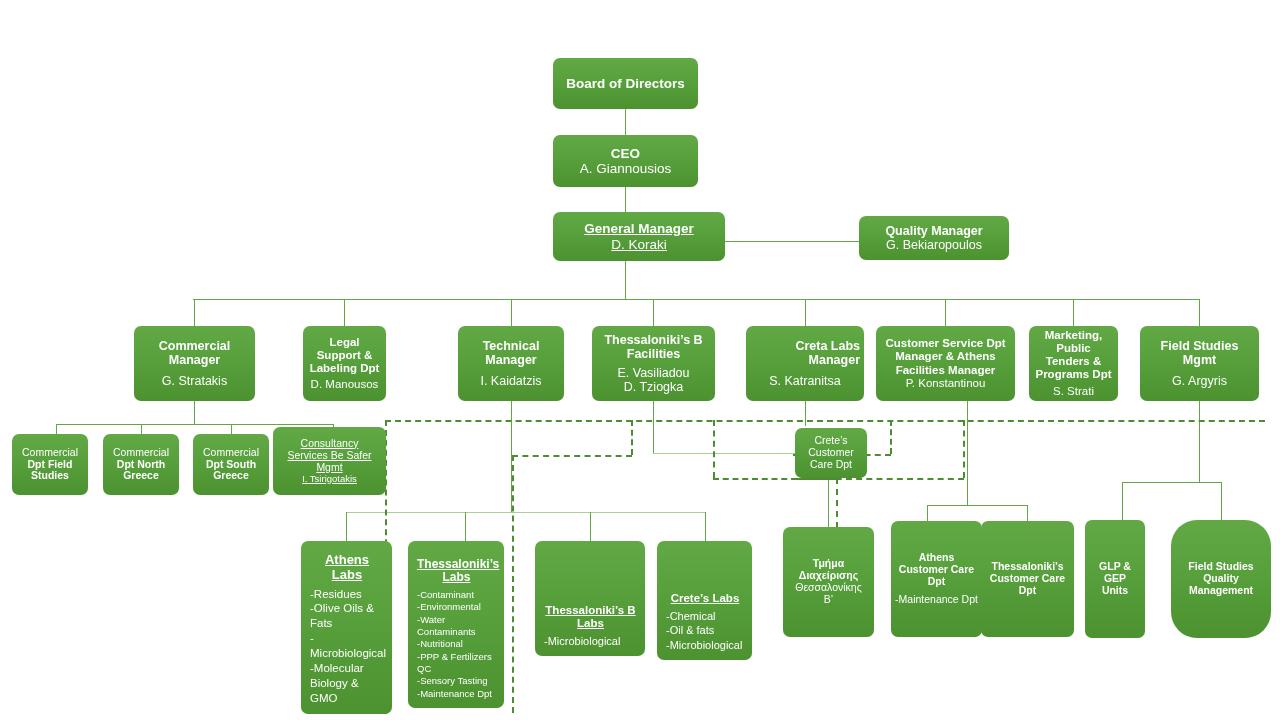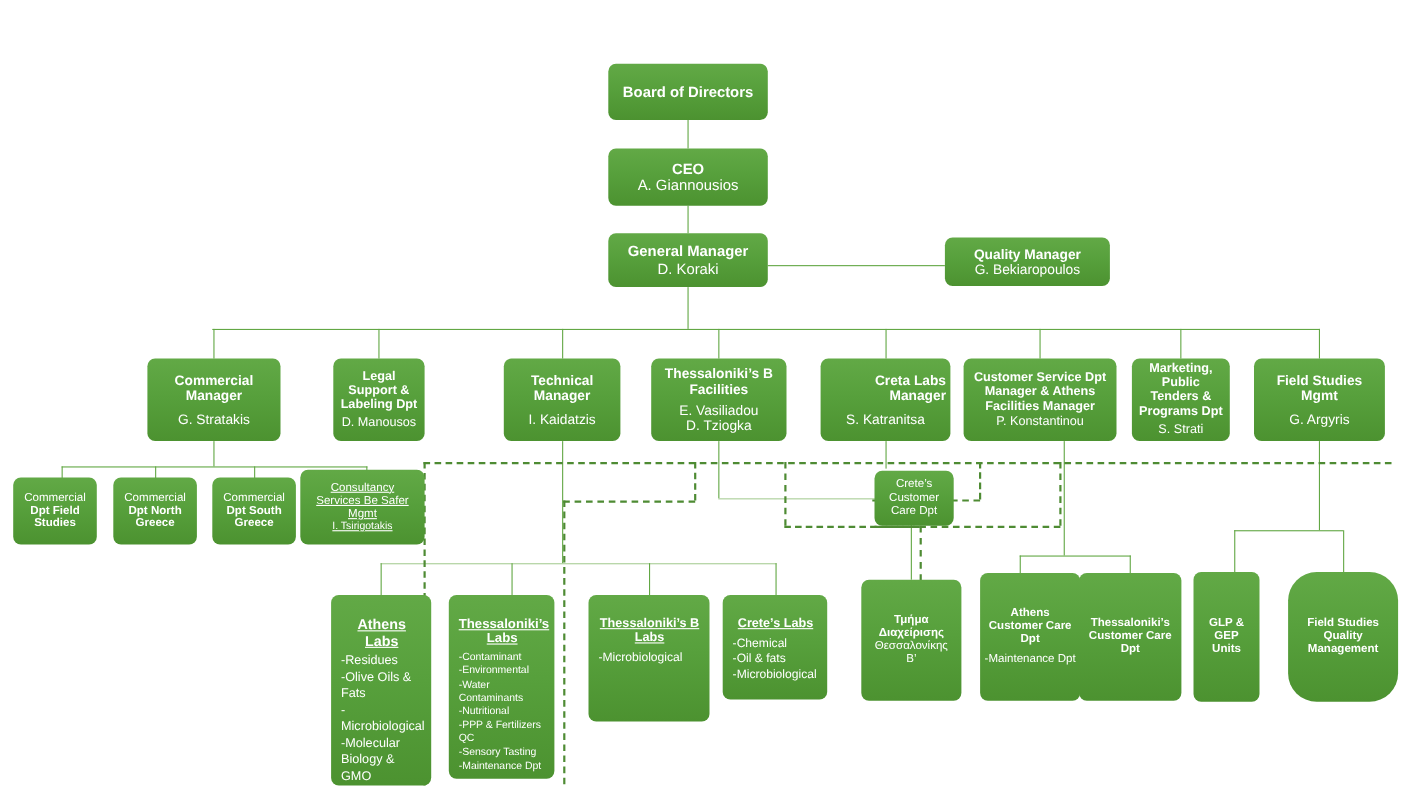--- a/index.html
+++ b/index.html
@@ -41,24 +41,24 @@
 
   
   .lvl1{font-size:13.5px;}
   .lvl2{font-size:12.5px;}
   .lvl2s{font-size:11.5px;}
   .small{font-size:10.5px;}
   .tiny{font-size:9.5px;}
 
   
   .listbox{
-    justify-content:flex-start;
+    justify-content:flex-end;
     align-items:stretch;
     text-align:left;
-    padding:20px 8px 8px 9px;
+    padding:0 8px 8px 9px;
   }
   .listbox .hdr{
     font-weight:bold;
     text-decoration:underline;
     text-align:center;
     margin-bottom:4px;
     line-height:1.12;
   }
   .listbox .li{line-height:1.3;}
   .lb-big .hdr{font-size:13px;}
@@ -133,21 +133,21 @@
 
   <div class="node lvl1" style="left:553px;top:58px;width:145px;height:51px;">
     <span class="ttl">Board of Directors</span>
   </div>
 
   <div class="node lvl1" style="left:553px;top:135px;width:145px;height:52px;">
     <span class="ttl">CEO</span>
     <span class="sub">A. Giannousios</span>
   </div>
 
-  <div class="node lvl1" style="left:553px;top:212px;width:145px;height:49px;">
+  <div class="node lvl1" style="left:553px;top:212px;width:172px;height:49px;text-decoration:underline;">
     <span class="ttl">General Manager</span>
     <span class="sub">D. Koraki</span>
   </div>
 
   <div class="node lvl2" style="left:859px;top:216px;width:150px;height:44px;">
     <span class="ttl">Quality Manager</span>
     <span class="sub">G. Bekiaropoulos</span>
   </div>
 
   <div class="node lvl2" style="left:134px;top:326px;width:121px;height:75px;">
@@ -239,21 +239,21 @@
     <div class="li">-PPP &amp; Fertilizers QC</div>
     <div class="li">-Sensory Tasting</div>
     <div class="li">-Maintenance Dpt</div>
   </div>
 
   <div class="node listbox lb-sm" style="left:535px;top:541px;width:110px;height:115px;">
     <div class="hdr">Thessaloniki’s B Labs</div>
     <div class="li">-Microbiological</div>
   </div>
 
-  <div class="node listbox lb-sm" style="left:657px;top:541px;width:95px;height:95px;">
+  <div class="node listbox lb-sm" style="left:657px;top:541px;width:95px;height:119px;">
     <div class="hdr">Crete’s Labs</div>
     <div class="li">-Chemical</div>
     <div class="li">-Oil &amp; fats</div>
     <div class="li">-Microbiological</div>
   </div>
 
   <div class="node small" style="left:783px;top:527px;width:91px;height:110px;">
     <span class="ttl">Τμήμα</span>
     <span class="ttl">Διαχείρισης</span>
     <span>Θεσσαλονίκης</span>

